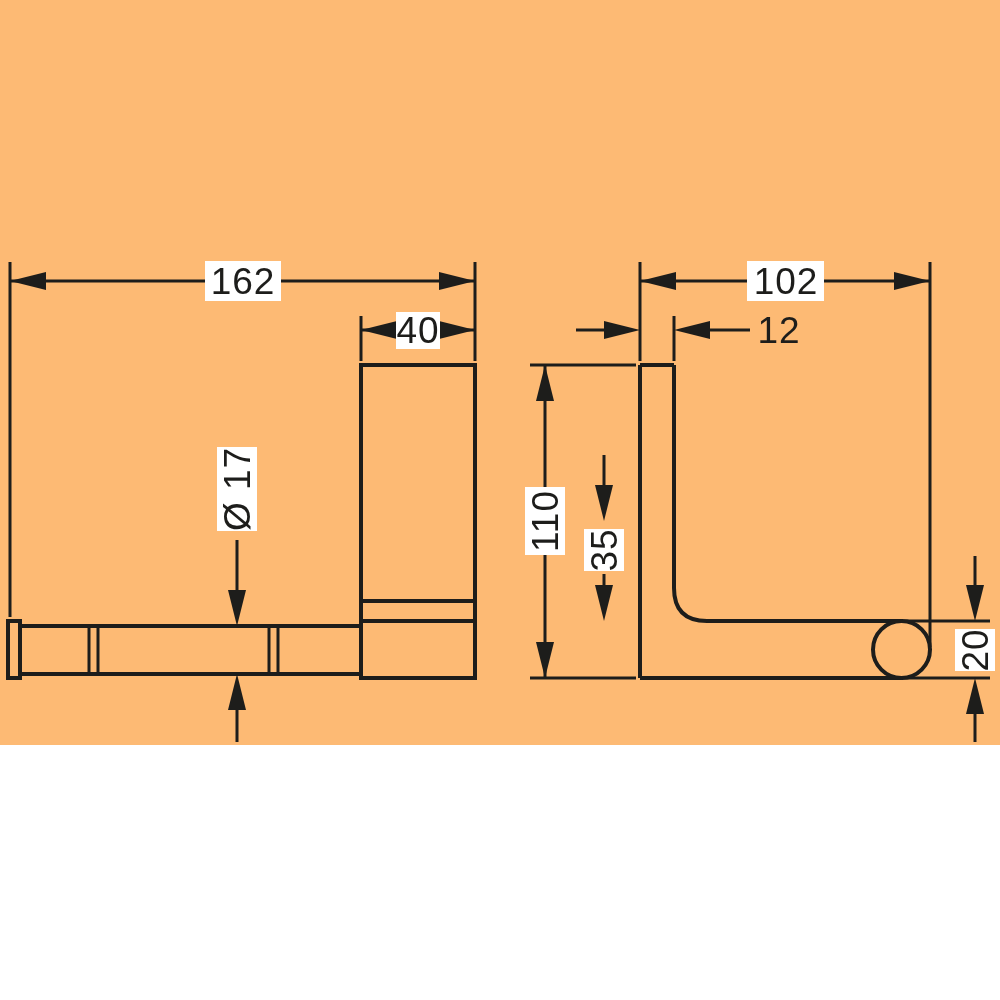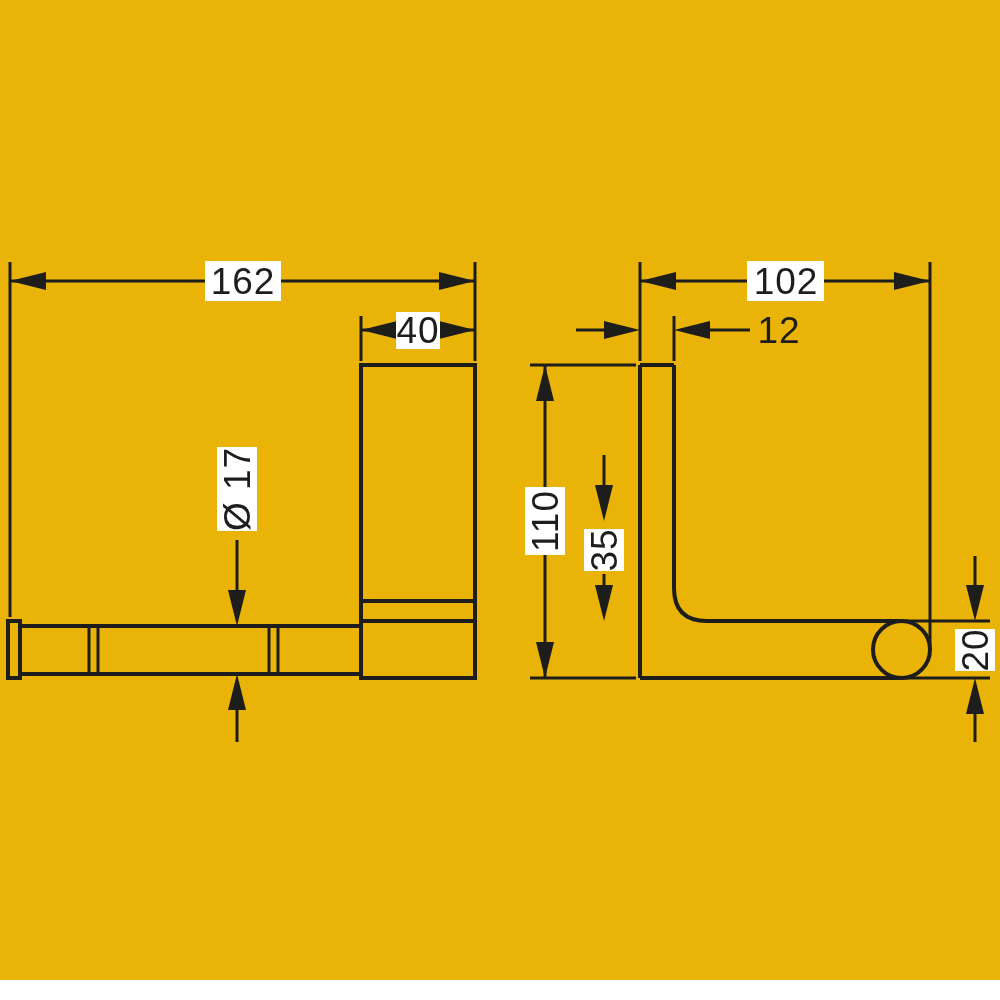--- a/index.html
+++ b/index.html
@@ -3,22 +3,22 @@
 <meta charset="utf-8">
 <style>
   html, body {
     margin: 0;
     padding: 0;
     background: #ffffff;
   }
   .canvas {
     position: relative;
     width: 1000px;
-    height: 980px;
-    background: #eab308;
+    height: 745px;
+    background: #fdba74;
     font-family: "Liberation Sans", sans-serif;
   }
   svg text {
     font-family: "Liberation Sans", sans-serif;
     font-size: 37px;
     fill: #1d1d1b;
     letter-spacing: 1px;
   }
   .objline { stroke: #1d1d1b; stroke-width: 4; fill: none; }
   .dimline { stroke: #1d1d1b; stroke-width: 3; fill: none; }

